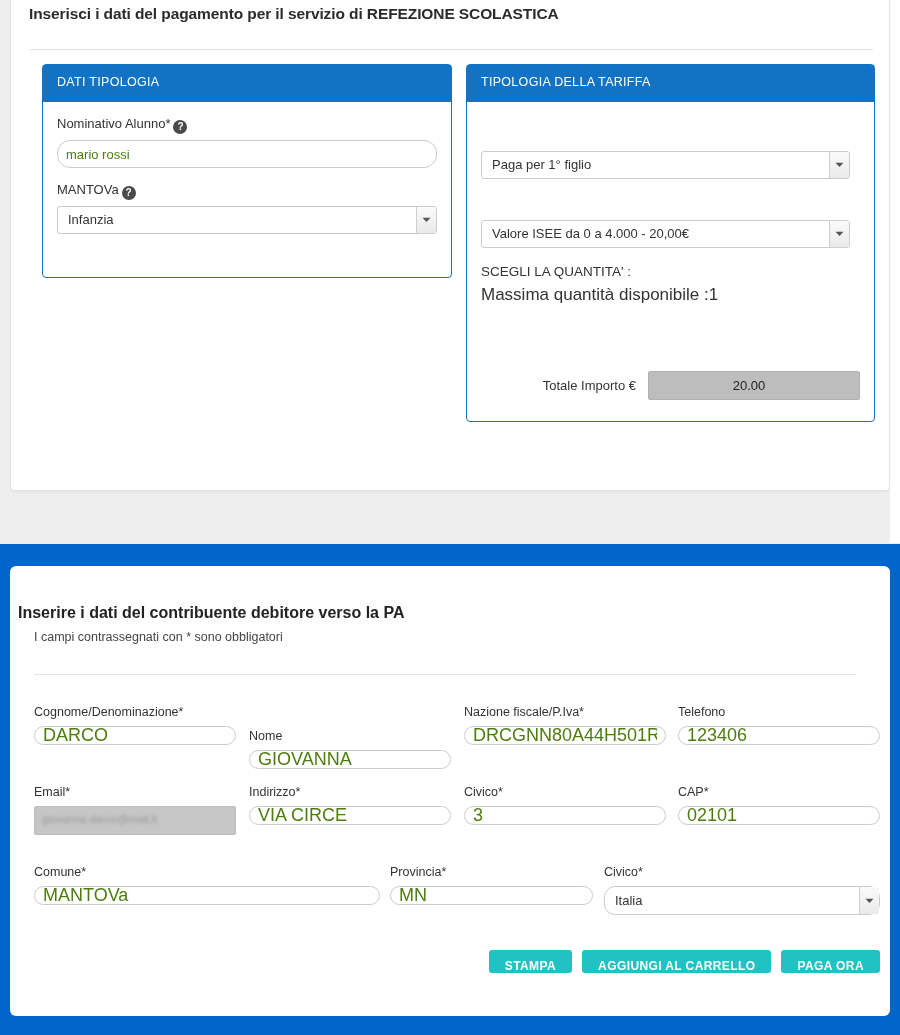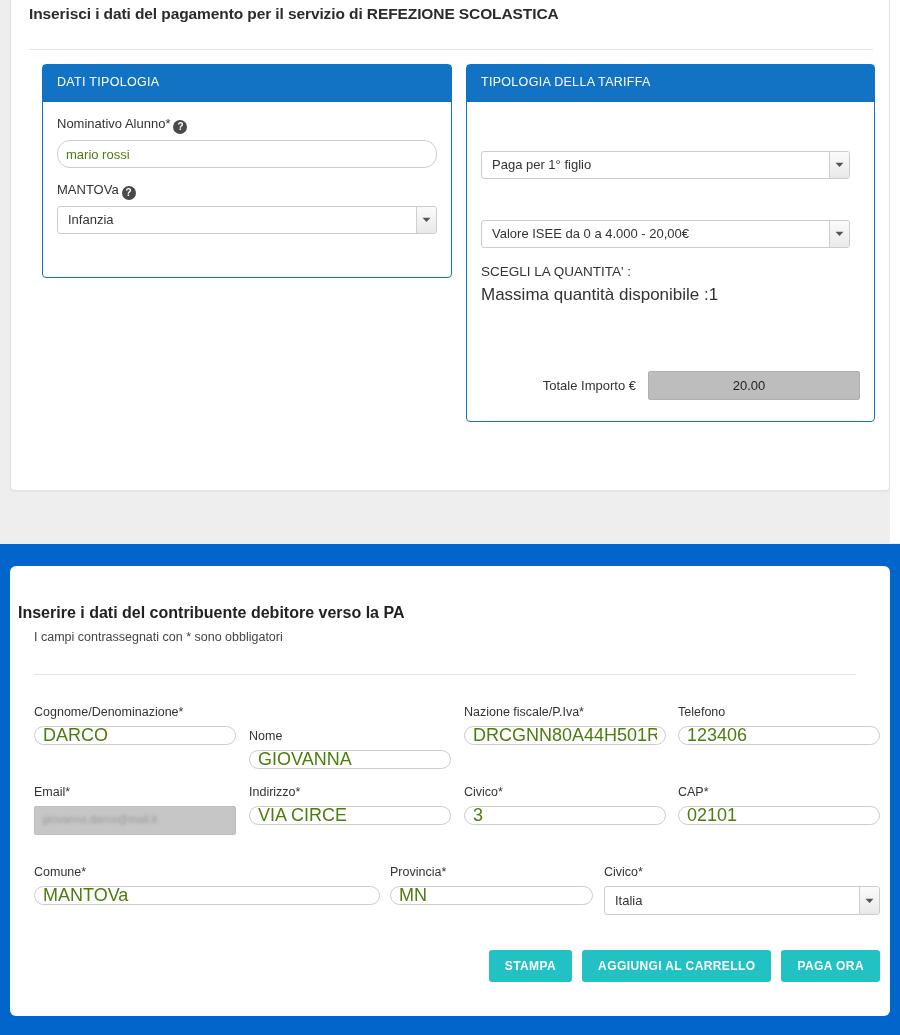--- a/index.html
+++ b/index.html
@@ -228,21 +228,21 @@
   }
   .btn {
     background: #22c1c3;
     color: #ffffff;
     border: none;
     border-radius: 3px;
     font-size: 12px;
     font-weight: bold;
     letter-spacing: 0.4px;
     padding: 0 16px;
-    height: 32px;
+    height: 23px;
     line-height: 32px;
     font-family: "Liberation Sans", sans-serif;
     cursor: pointer;
   }
 
   
   .scroll-sliver {
     position: absolute;
     right: 0; top: 0;
     width: 10px; height: 543px;
@@ -370,21 +370,21 @@
           <label class="field-label">Comune*</label>
           <input class="text-input" type="text" value="MANTOVa" style="">
         </div>
         <div class="fcell" style="left:356px; width:203px;">
           <label class="field-label">Provincia*</label>
           <input class="text-input" type="text" value="MN" style="">
         </div>
         <div class="fcell" style="left:570px; width:276px;">
           <label class="field-label">Civico*</label>
           <div class="select-wrap">
-            <div class="sel-text" style="height:29px;line-height:27px;">Italia</div>
+            <div class="sel-text" style="height:29px;line-height:27px;border-radius:11px;">Italia</div>
             <div class="sel-arrow" style="height:27px;">
               <svg width="9" height="6" viewBox="0 0 9 6">
                   <path d="M0.5 0.8 L4.5 5 L8.5 0.8 Z" fill="#555"></path>
                 </svg>
             </div>
           </div>
         </div>
       </div>
     </div>
 

